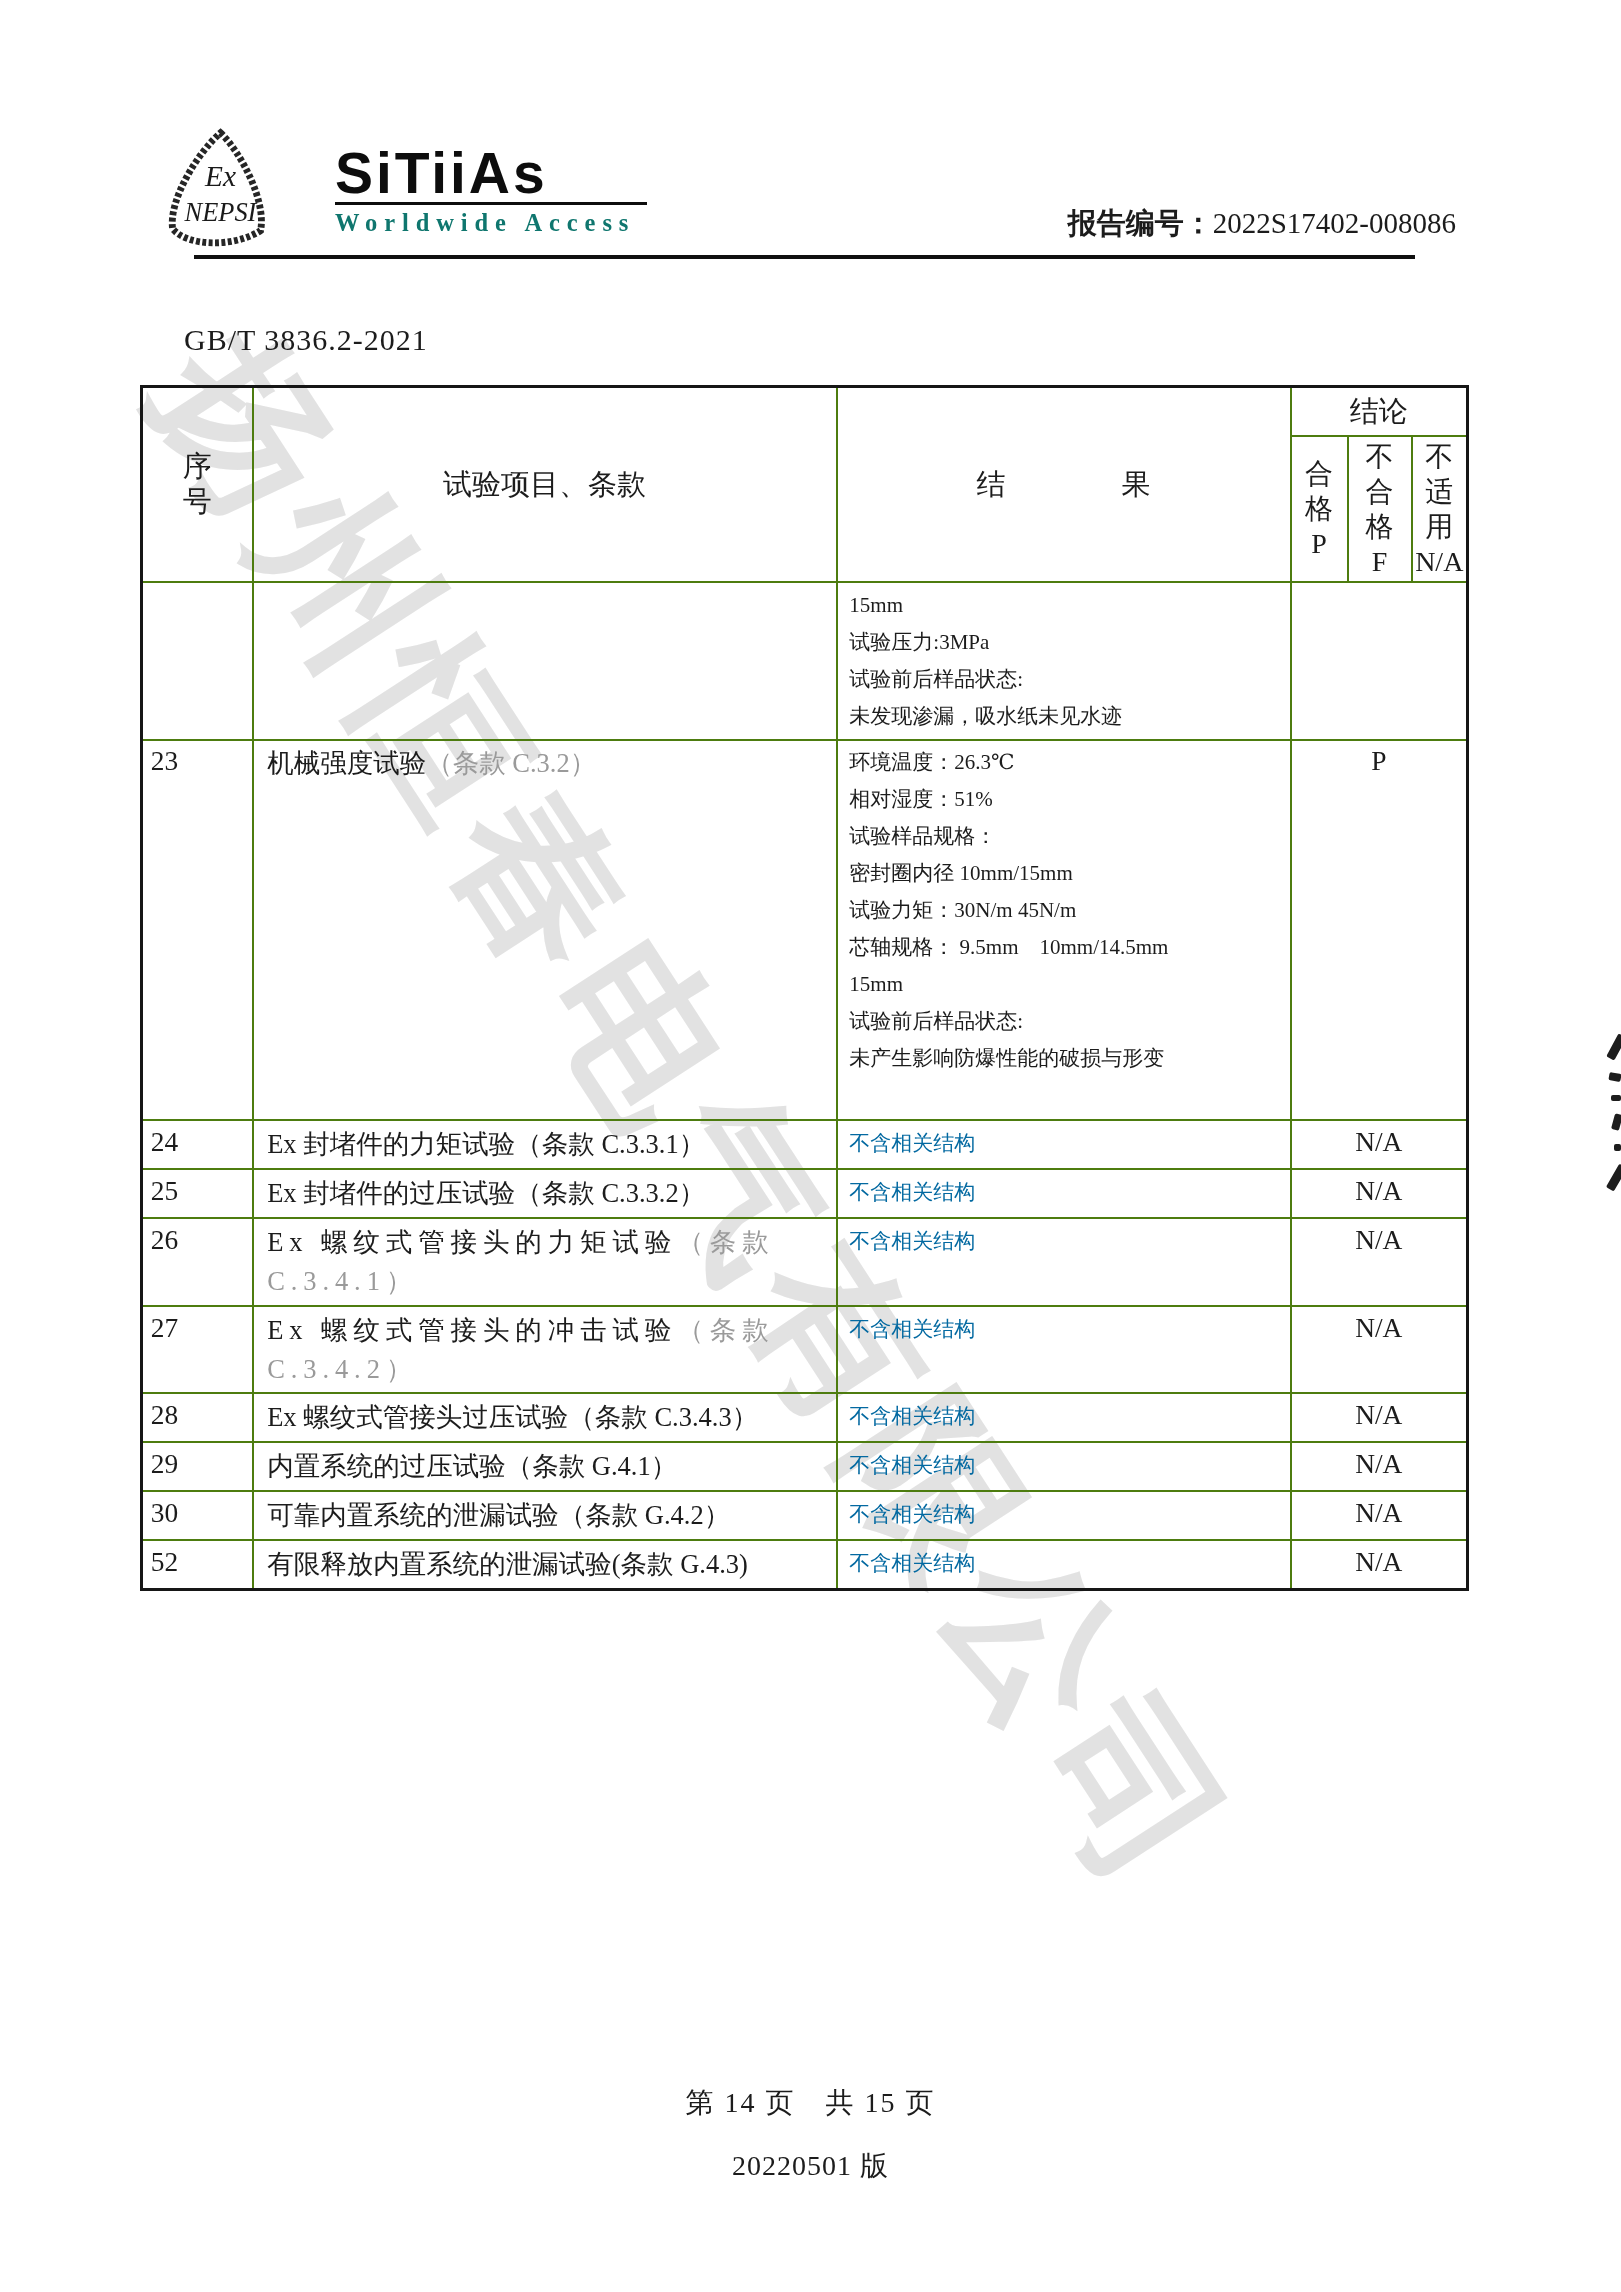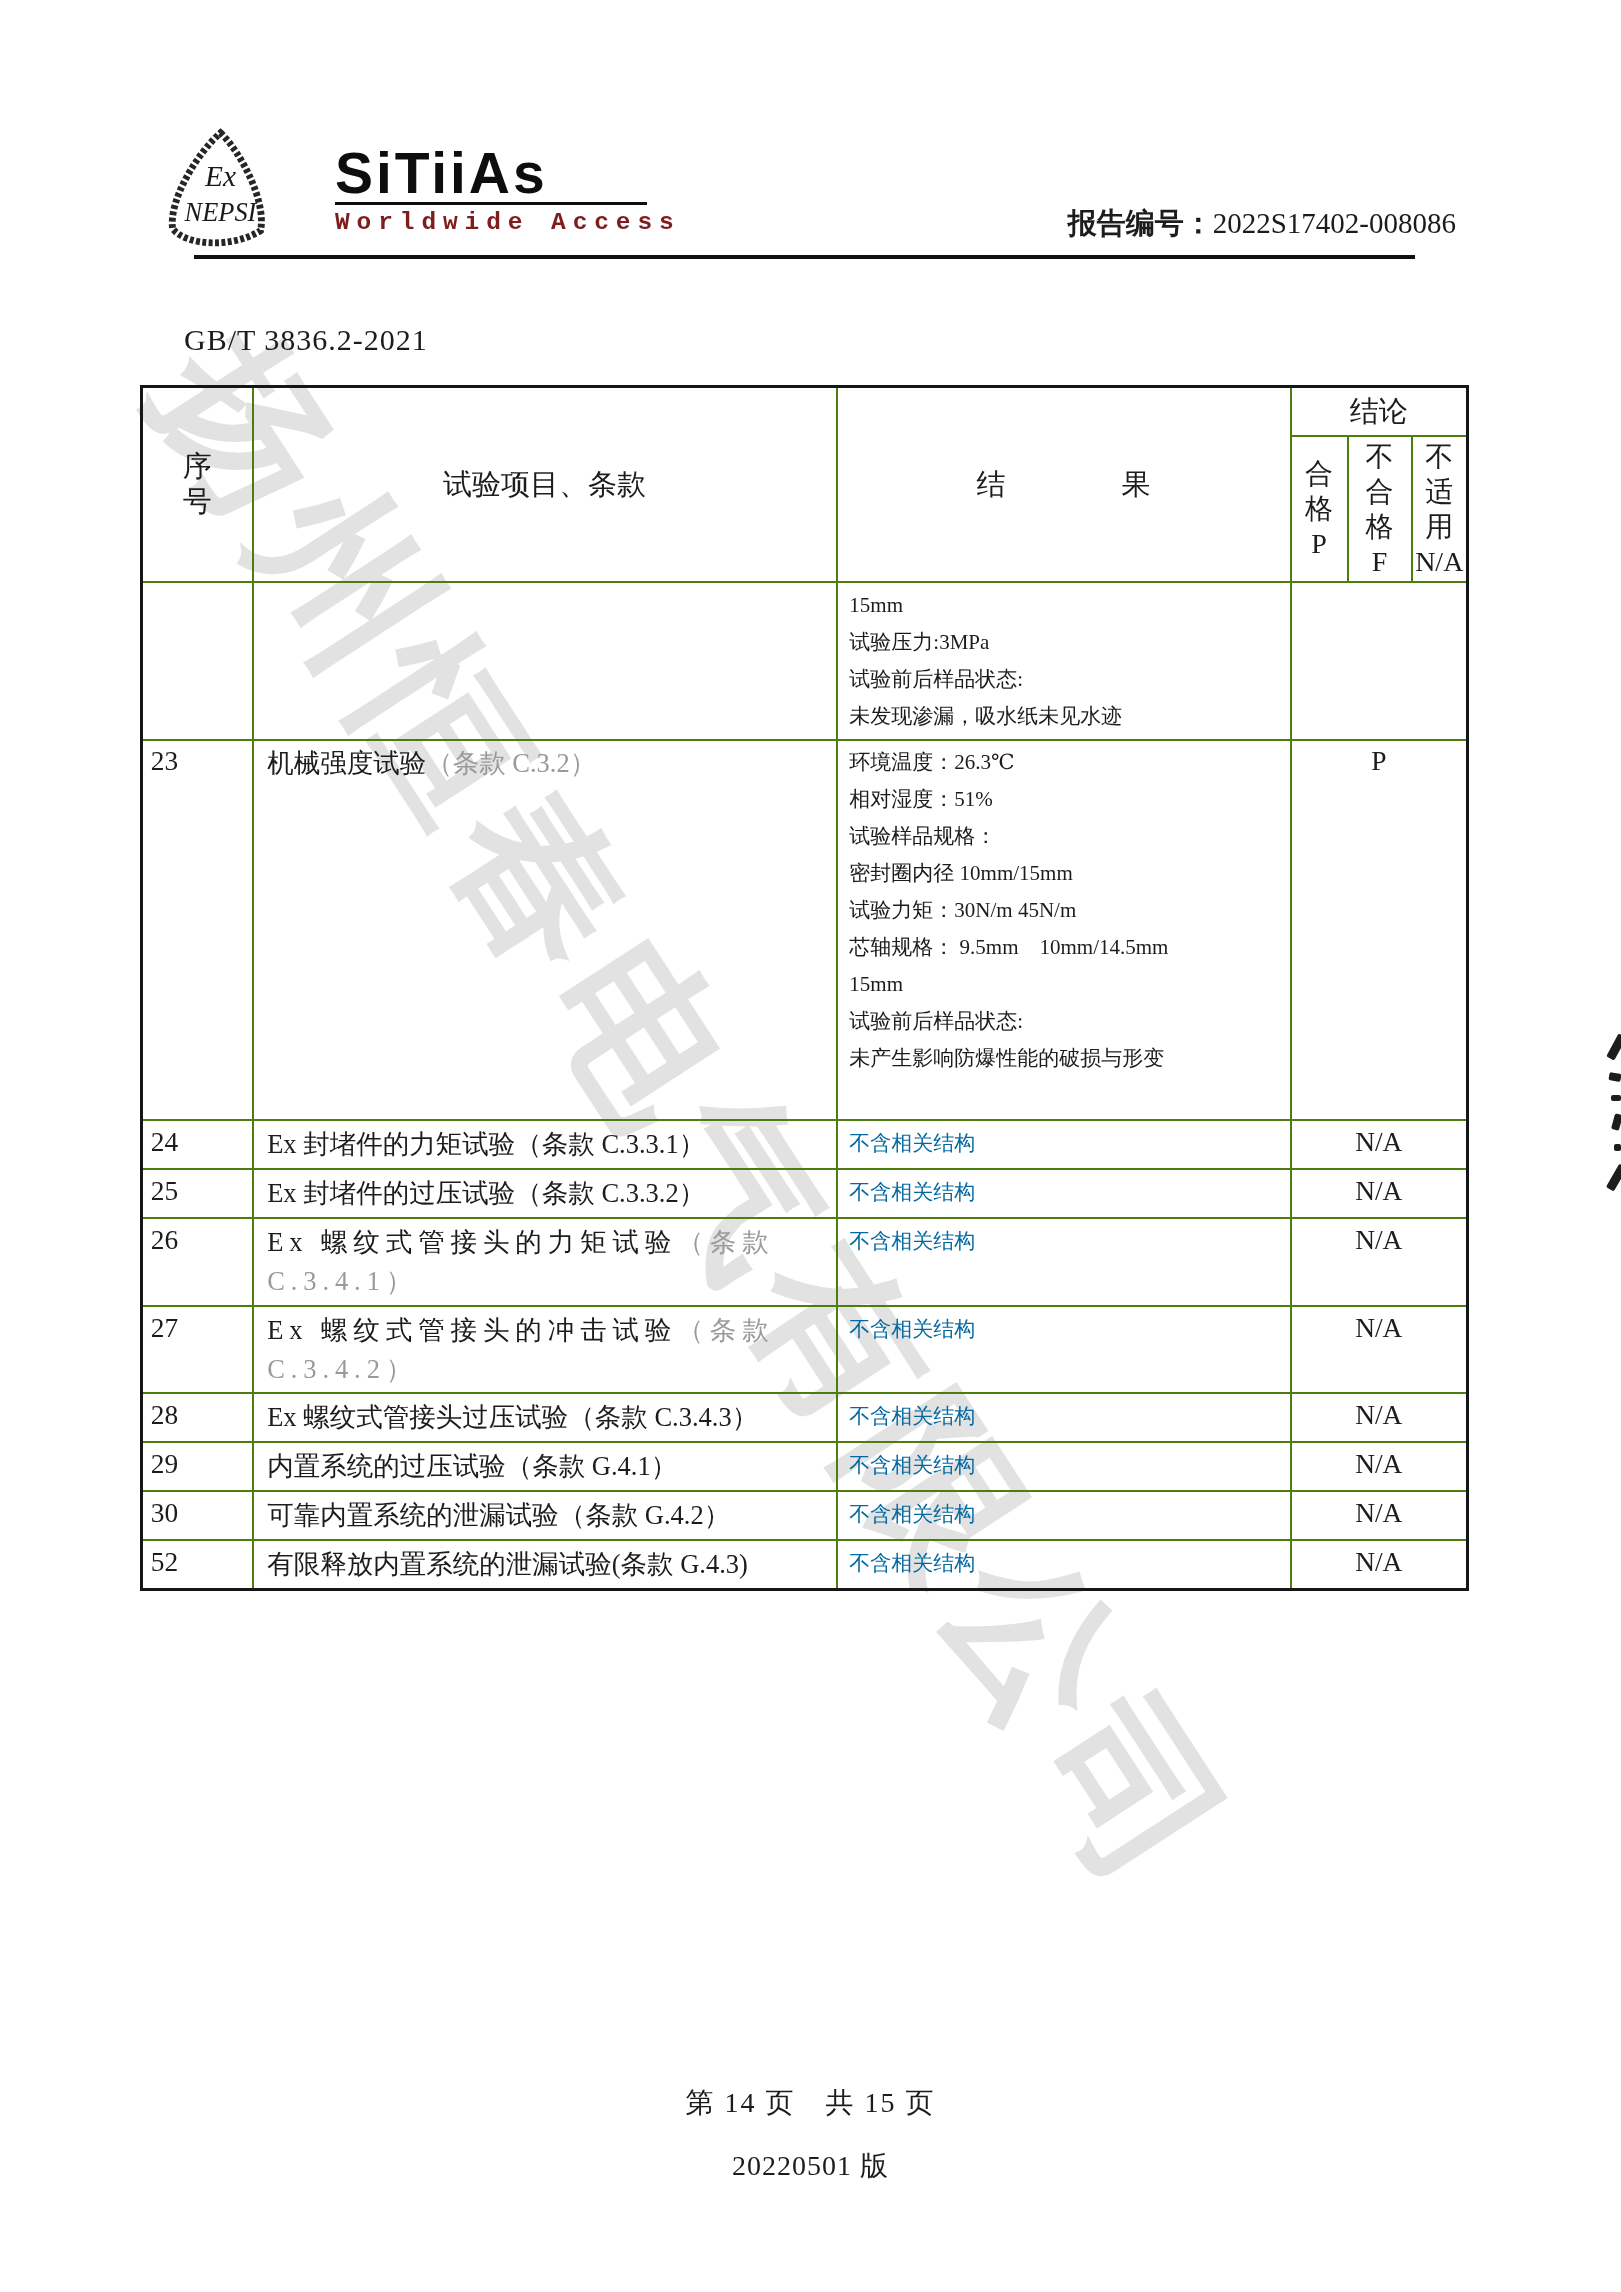--- a/index.html
+++ b/index.html
@@ -8,22 +8,22 @@
     font-family:"Liberation Serif","DejaVu Serif",serif;color:#1c1c1c;
     overflow:hidden;
   }
   
   .logo-wrap{position:absolute;left:147px;top:125px;display:flex;align-items:flex-start;gap:41px;z-index:2;}
   .nepsi-svg{width:147px;height:132px;}
   .brandblock{padding-top:21.6px;}
   .brand-name{font-family:"Liberation Sans","DejaVu Sans",sans-serif;font-weight:900;
     font-size:57px;line-height:53px;letter-spacing:2.9px;color:#0d0d0d;}
   .brand-rule{height:3.9px;background:#0d0d0d;width:312px;margin:2px 0 3.9px 0;}
-  .brand-tag{font-family:Liberation Mono, monospace;font-weight:700;
-    font-size:24.5px;letter-spacing:6.9px;color:#7f1d1d;}
+  .brand-tag{font-family:Liberation Serif, serif;font-weight:700;
+    font-size:24.5px;letter-spacing:6.9px;color:#0f766e;}
   .report-no{position:absolute;top:204px;right:165px;font-size:29px;z-index:2;}
   .report-no .lbl{font-weight:700;}
   .head-rule{position:absolute;left:194px;top:255px;width:1221px;height:3.9px;background:#101010;z-index:2;}
   .standard{position:absolute;left:184px;top:323px;font-size:30px;letter-spacing:1px;z-index:2;}
   
   .table-wrap{position:absolute;left:140px;top:385px;width:1325px;z-index:1;}
   table{border-collapse:collapse;width:100%;table-layout:fixed;background:transparent;}
   th,td{border:2px solid #4d7c0f;vertical-align:top;padding:3.9px 7.8px;font-weight:normal;}
   table{border:3.9px solid #161616;}
   thead th{vertical-align:middle;text-align:center;font-size:29px;line-height:35px;}

